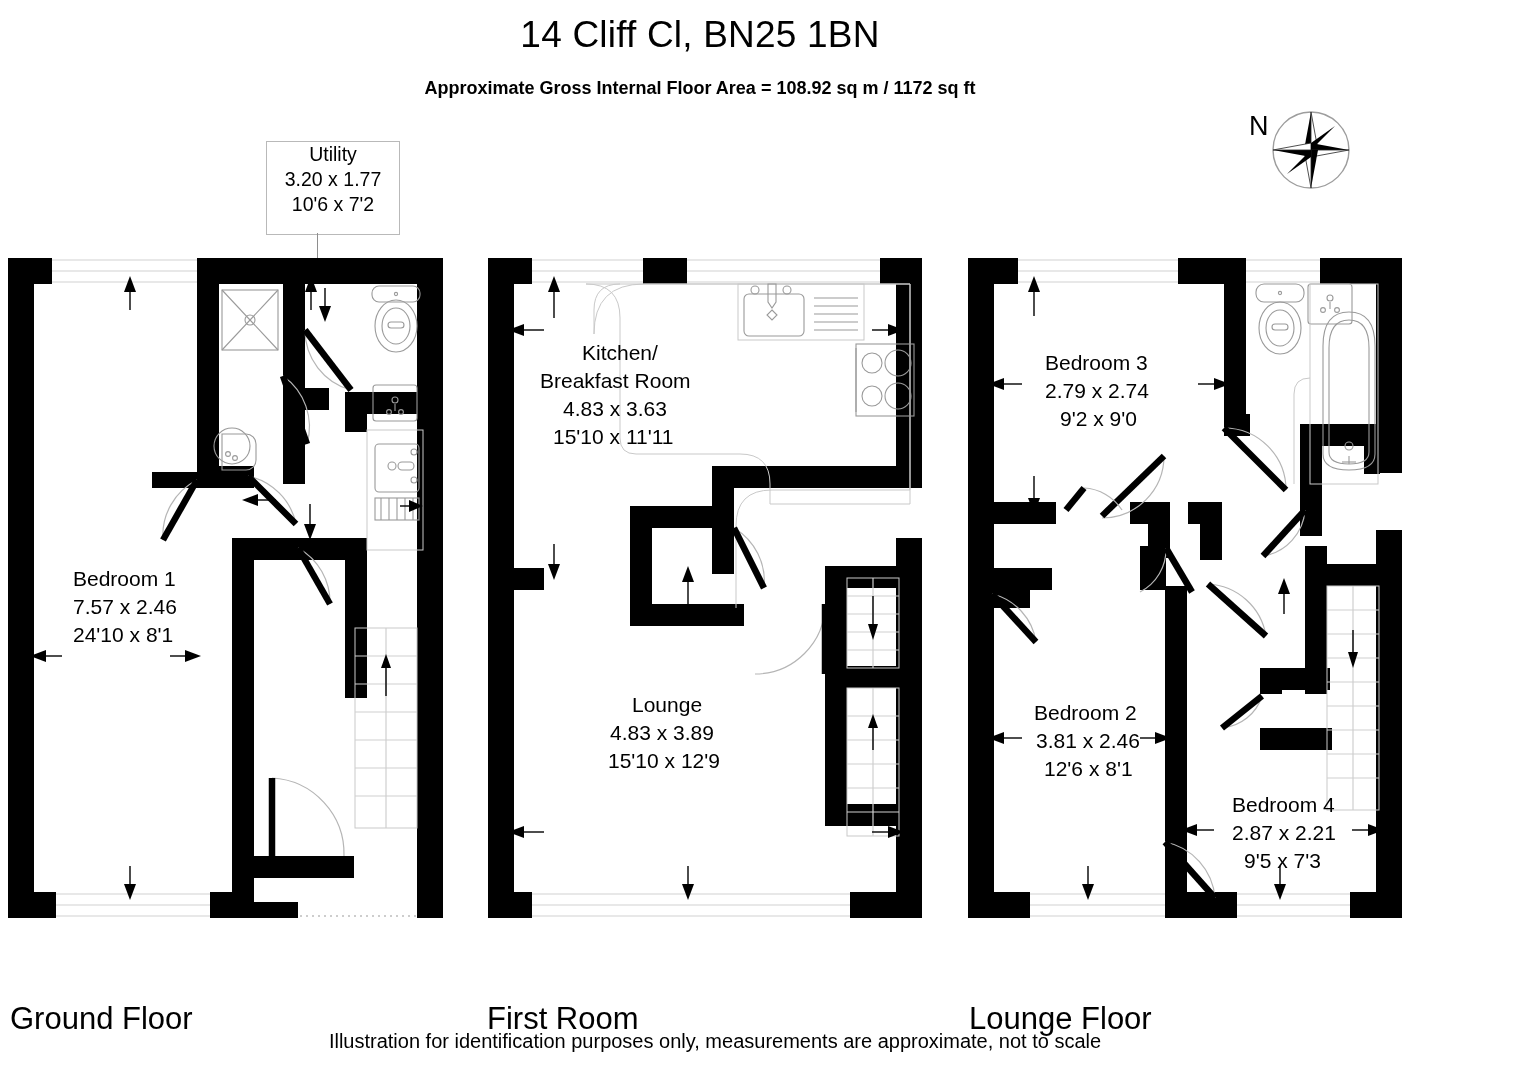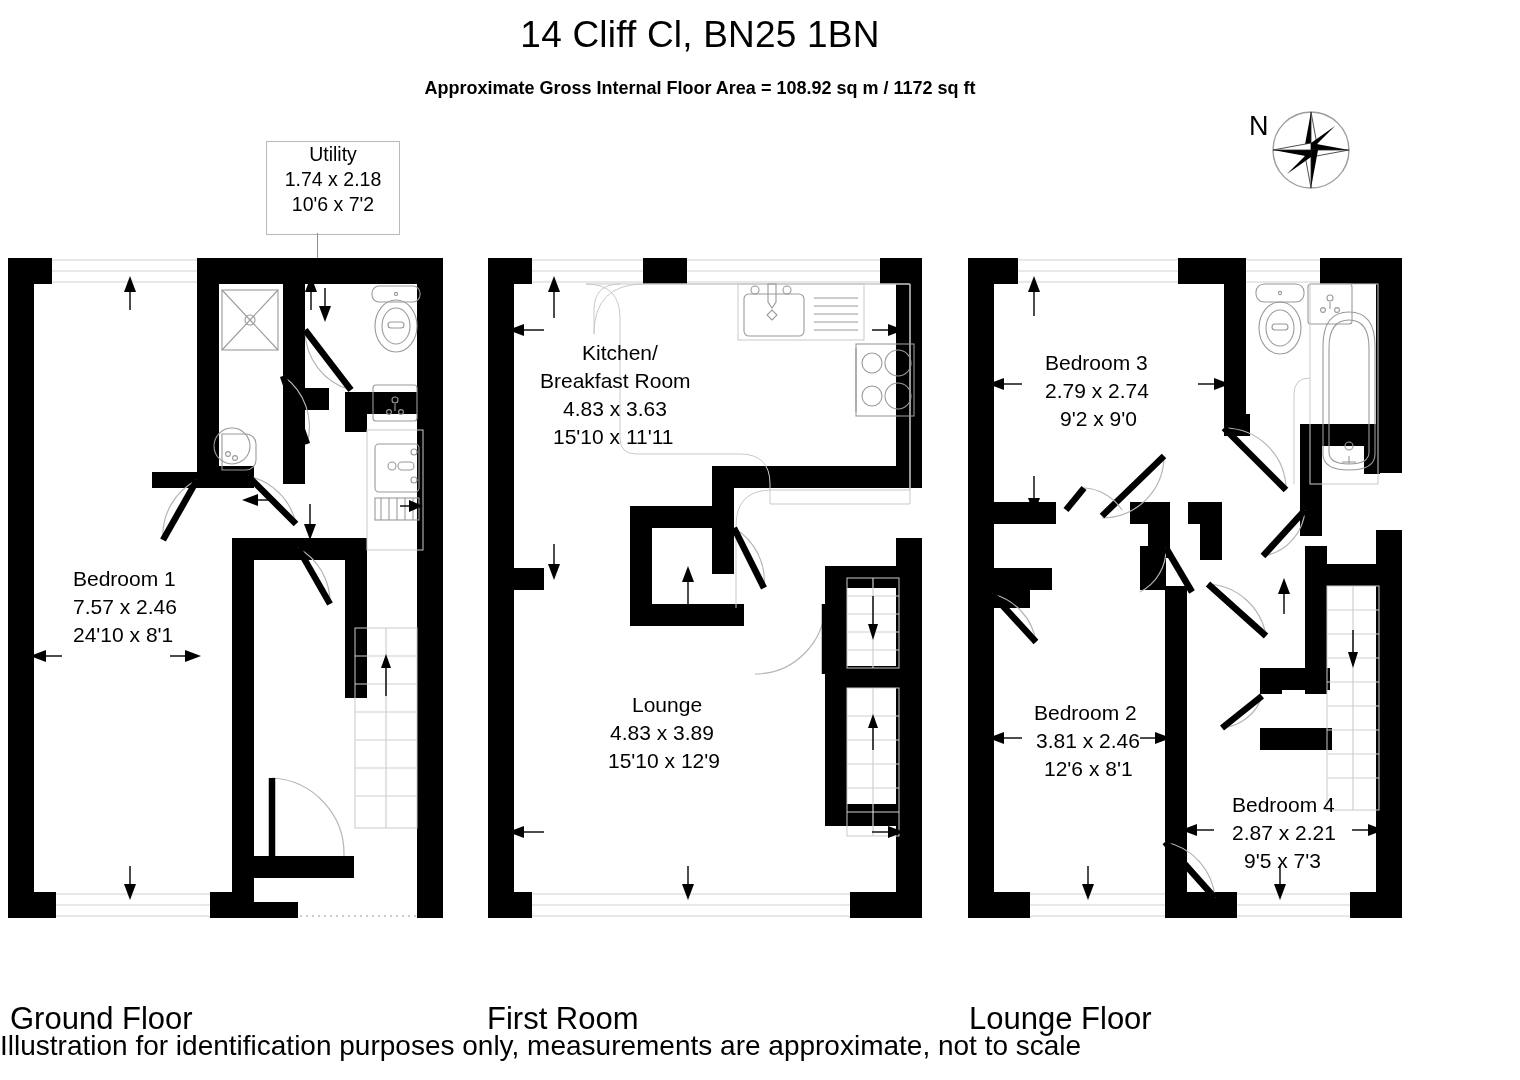--- a/index.html
+++ b/index.html
@@ -47,21 +47,21 @@
 
   
   .floor-caption{position:absolute;font-size:31px;line-height:31px;margin-top:48px;}
   #cap-ground{left:10px;top:955px;}
   #cap-first{left:487px;top:955px;}
   #cap-second{left:969px;top:955px;}
 
   
   .footer{
     position:absolute;left:0;top:1030px;width:1430px;
-    text-align:left;font-size:28px;
+    text-align:center;font-size:20px;
   }
 
   
   .wall{fill:#000000;}
   .fix{fill:none;stroke:#9a9a9a;stroke-width:1.1;}
   .fixd{fill:none;stroke:#c9c9c9;stroke-width:1;}
   .stair{fill:none;stroke:#cfcfcf;stroke-width:1.2;}
   .swing{fill:none;stroke:#b5b5b5;stroke-width:1.2;}
   .leaf{stroke:#000;stroke-width:6.5;stroke-linecap:butt;}
   .win{fill:none;stroke:#d2d2d2;stroke-width:1.1;}
@@ -73,21 +73,21 @@
 </head>
 <body>
 
 <div class="page">
 
   <div class="title">14 Cliff Cl, BN25 1BN</div>
   <div class="subtitle">Approximate Gross Internal Floor Area = 108.92 sq m / 1172 sq ft</div>
 
   <div class="utility-box">
     <div>Utility</div>
-    <div>1.74 x 2.18</div>
+    <div>3.20 x 1.77</div>
     <div>10'6 x 7'2</div>
   </div>
   <div class="utility-leader"></div>
 
   <div class="compass">
     <span class="n">N</span>
     <svg width="128" height="90" viewBox="0 0 128 90">
       <circle cx="62" cy="45" r="38" fill="#fff" stroke="#9d9d9d" stroke-width="1.4"></circle>
 
       <polygon points="62,45 62,7 55,45" fill="#000"></polygon>

